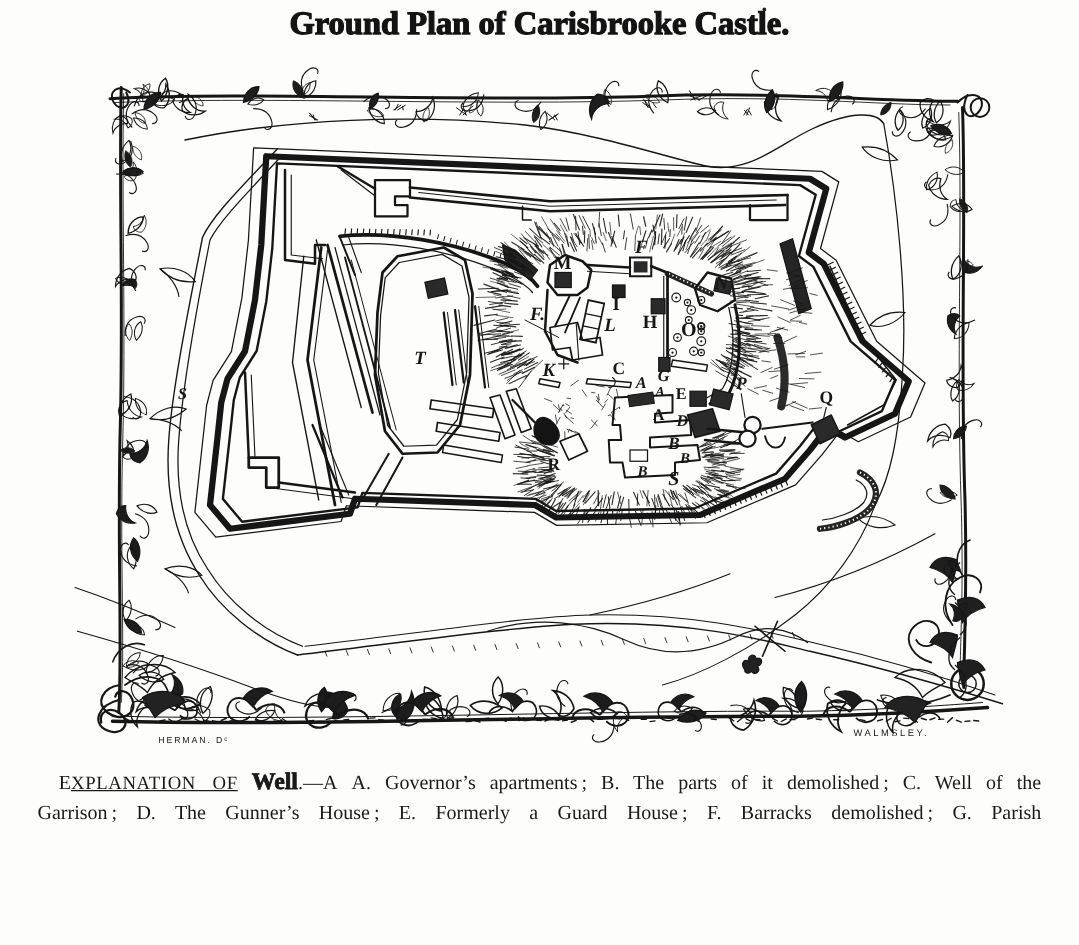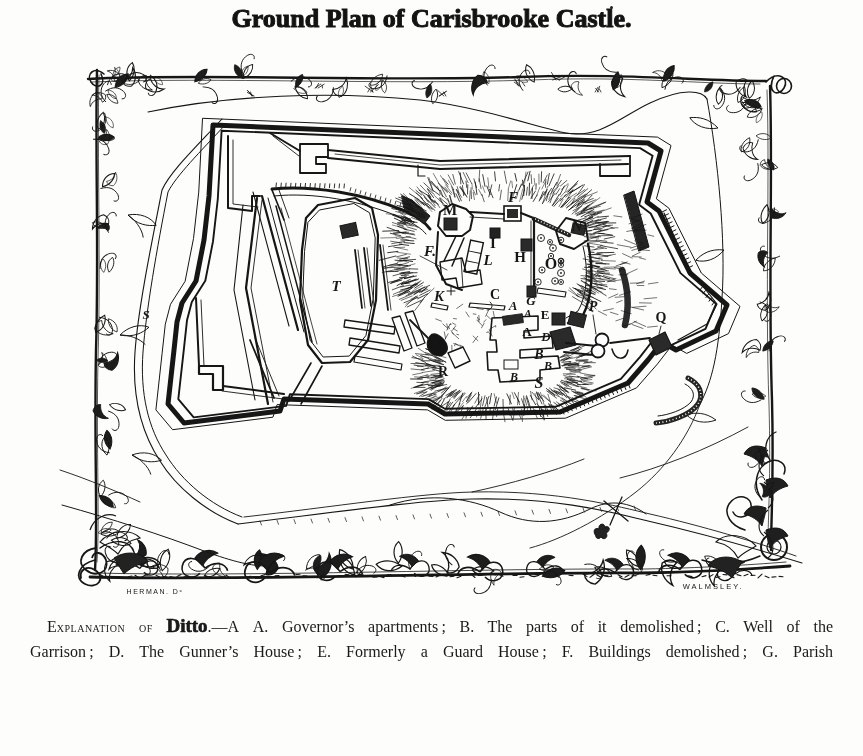--- a/index.html
+++ b/index.html
@@ -7,21 +7,21 @@
 #title{position:absolute;top:4px;left:0;width:863px;text-align:center;
   font-family:'Liberation Serif',serif;font-weight:bold;font-size:26px;letter-spacing:0px;
   -webkit-text-stroke:1px #131313;color:#131313;}
 #map{position:absolute;top:0;left:0;}
 #cap{position:absolute;top:614px;left:30px;width:803px;
   font-size:16px;line-height:23.2px;color:#1a1a1a;}
 .cl{white-space:nowrap;}
 .just{text-align:justify;text-align-last:justify;}
 .ind{display:inline-block;width:17px;}
 .sc1{font-size:16px;}
-.sc2{font-size:10px;letter-spacing:0.5px;}
+.sc2{font-size:15px;letter-spacing:0.5px;text-decoration:underline;}
 .pl{font-size:19px;-webkit-text-stroke:0.6px #111;}
 </style></head>
 <body>
 <div id="page">
 <div id="title">Ground Plan of Carisbrooke Castle.</div>
 <div style="position:absolute;top:6px;left:610px;width:3px;height:3px;background:#222;border-radius:50%;"></div>
 <svg id="map" width="863" height="756" viewBox="0 0 863 756">
 <g id="frame">
 <path d="M97,70 C95,150 99,250 96,350 C94,450 98,520 95,570" stroke="#161616" stroke-width="2.40" fill="none" stroke-linejoin="round" stroke-linecap="round" opacity="1.0"></path>
 <path d="M99,75 C97,160 101,260 98,360 C96,455 100,515 97,562" stroke="#161616" stroke-width="0.70" fill="none" stroke-linejoin="round" stroke-linecap="round" opacity="1.0"></path>
@@ -2000,15 +2000,15 @@
 <path d="M688,378 C700,384 704,394 698,404 C690,416 668,422 656,423" stroke="#242424" stroke-width="5.00" fill="none" stroke-linejoin="round" stroke-linecap="round" opacity="1.0"></path>
 <path d="M688,378 C700,384 704,394 698,404 C690,416 668,422 656,423" stroke="#f8f8f6" stroke-width="1.6" fill="none" stroke-dasharray="1,2.4"></path>
 <path d="M685,384 C693,388 696,395 691,402 C684,410 668,415 658,416" stroke="#161616" stroke-width="1.00" fill="none" stroke-linejoin="round" stroke-linecap="round" opacity="1.0"></path>
 <text x="146.0" y="319.0" text-anchor="middle" letter-spacing="0" style="font-family:'Liberation Serif',serif;font-size:13px;font-weight:bold;font-style:italic" fill="#161616">S</text>
 </g>
 <text x="155.0" y="594.0" text-anchor="middle" letter-spacing="1.5px" style="font-family:'Liberation Sans',serif;font-size:7px;font-weight:normal;" fill="#161616">HERMAN. Dᶜ</text>
 <text x="713.0" y="589.0" text-anchor="middle" letter-spacing="2px" style="font-family:'Liberation Sans',serif;font-size:7.5px;font-weight:normal;" fill="#161616">WALMSLEY.</text>
 </g>
     </svg>
 <div id="cap">
-<div class="cl just"><span class="ind"></span><span class="sc1">E</span><span class="sc2">XPLANATION  OF</span> <b class="pl">Ditto</b>.—A&nbsp;A. Governor’s apartments ; B. The parts of it demolished ; C. Well of the</div>
-<div class="cl just">Garrison ; D. The Gunner’s House ; E. Formerly a Guard House ; F. Buildings demolished ; G. Parish</div>
+<div class="cl just"><span class="ind"></span><span class="sc1">E</span><span class="sc2">XPLANATION  OF</span> <b class="pl">Well</b>.—A&nbsp;A. Governor’s apartments ; B. The parts of it demolished ; C. Well of the</div>
+<div class="cl just">Garrison ; D. The Gunner’s House ; E. Formerly a Guard House ; F. Barracks demolished ; G. Parish</div>
 </div>
 </div>
 </body></html>

